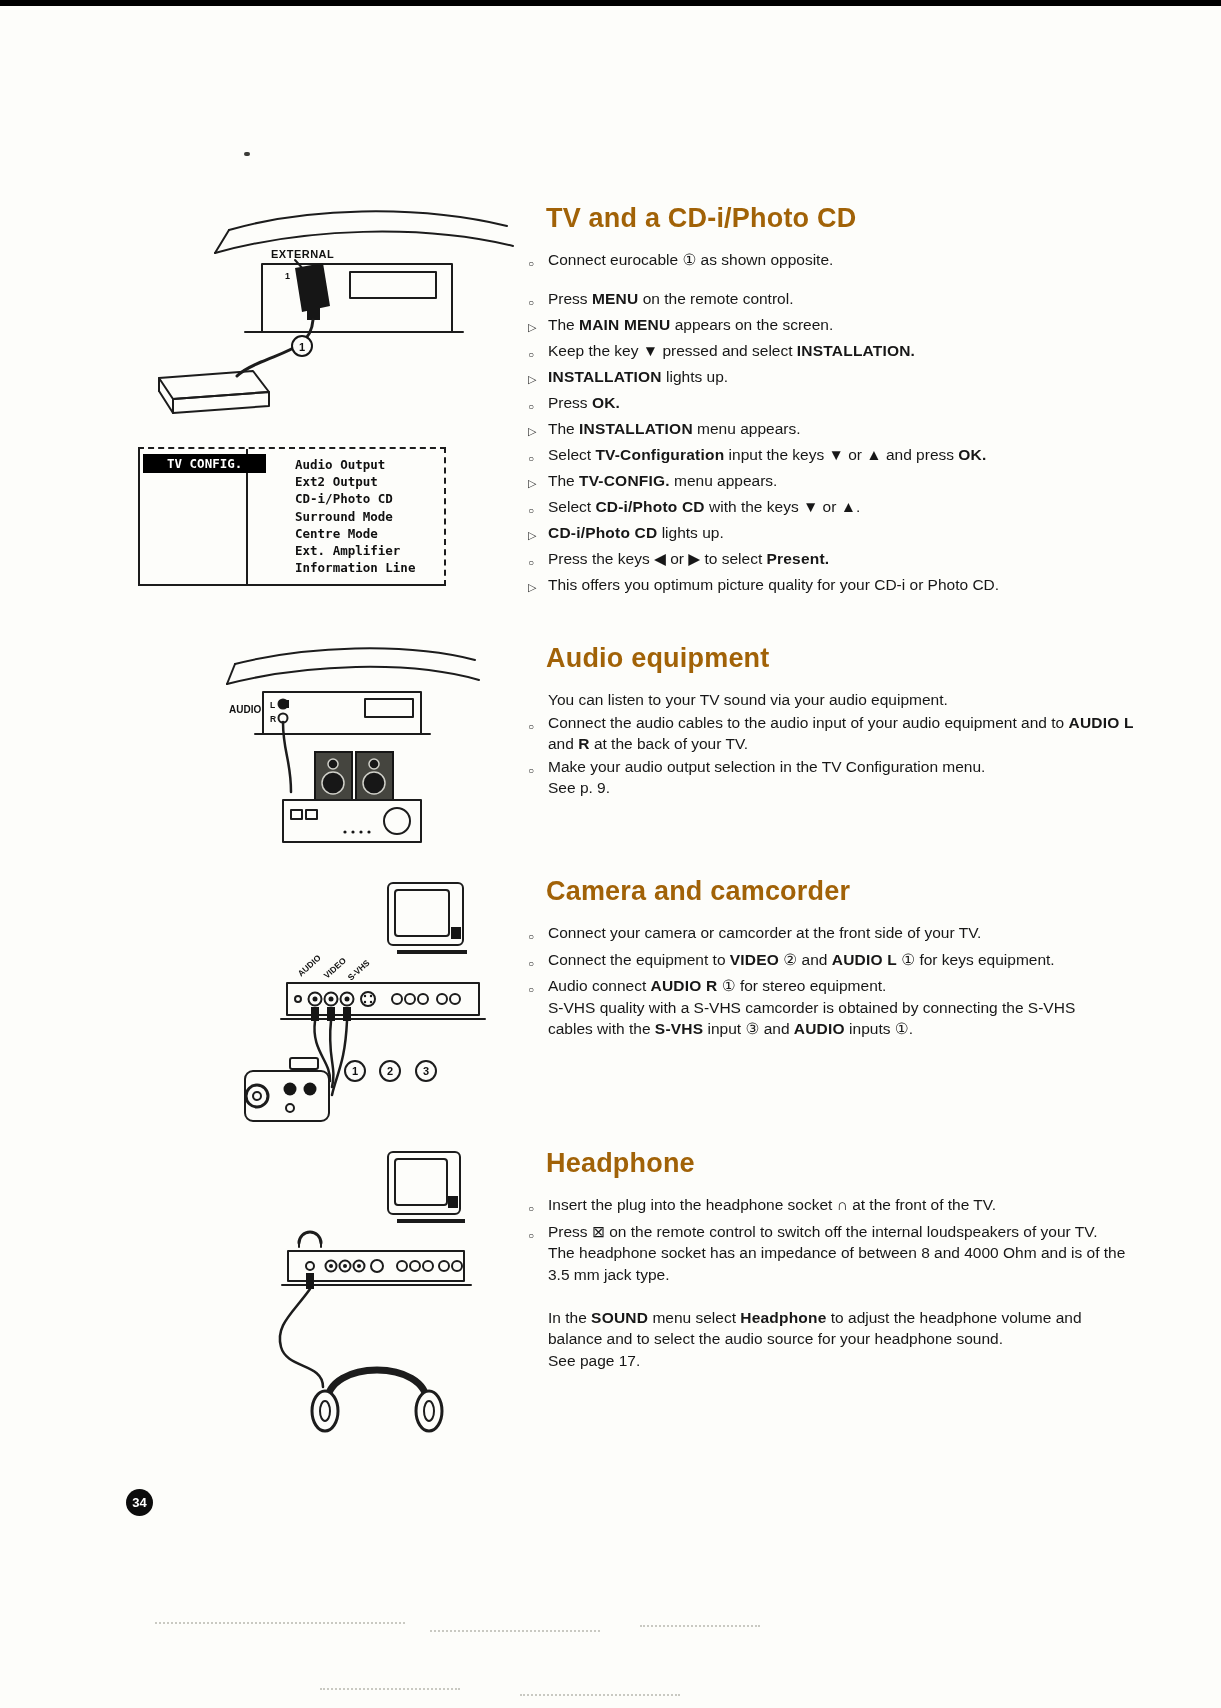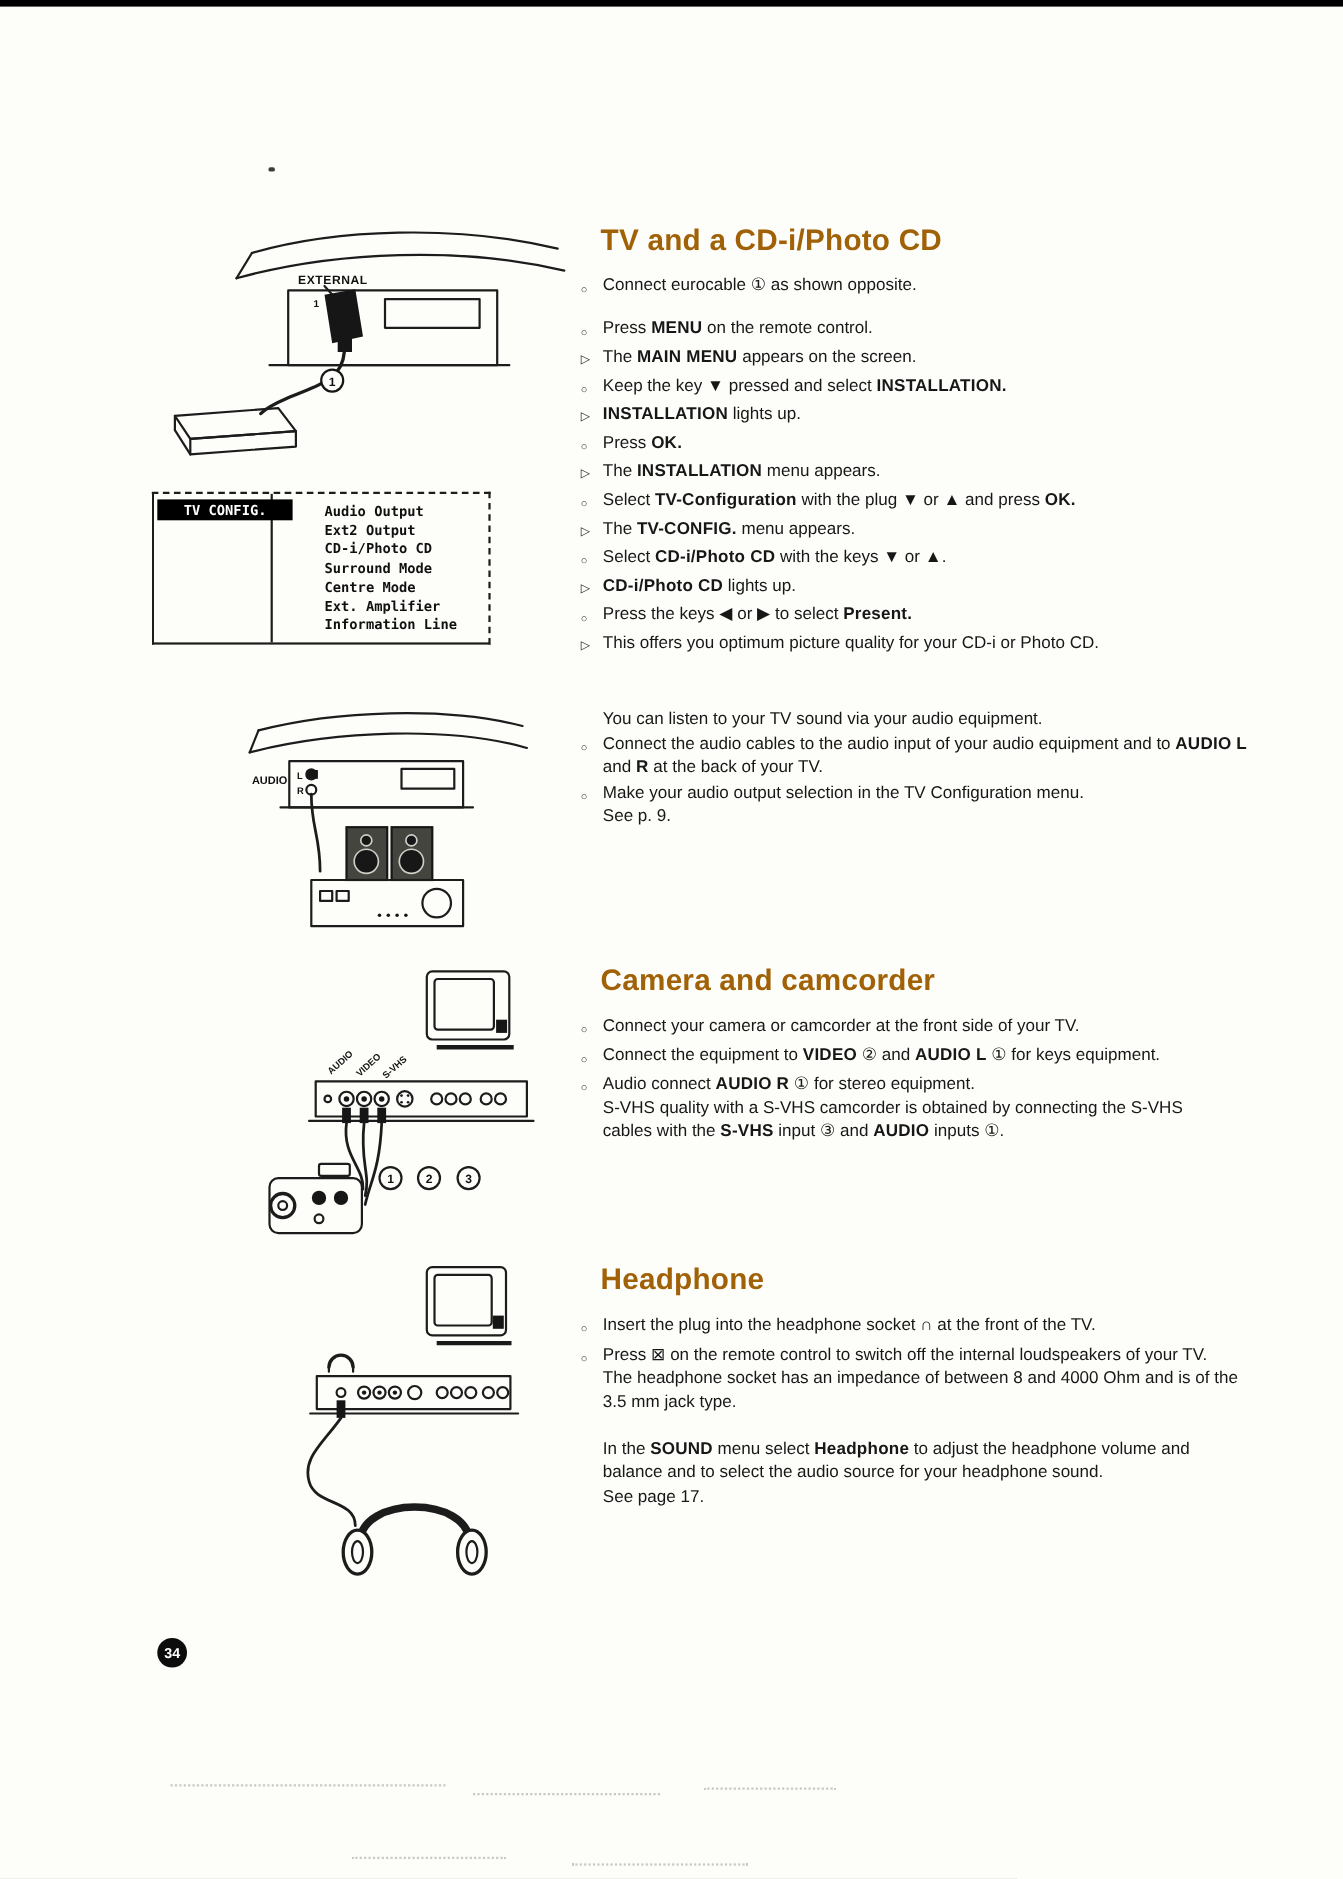--- a/index.html
+++ b/index.html
@@ -42,21 +42,21 @@
   }
 
   svg.ill-svg { position:absolute; overflow:visible; }
   .ln { stroke:#1c1c1c; fill:none; stroke-width:2; stroke-linecap:round; stroke-linejoin:round; }
   .fl { fill:#161616; stroke:none; }
   .dlabel { font-family:"Liberation Sans", sans-serif; font-weight:700; fill:#101010; stroke:none; }
 
   .pagenum {
     position:absolute; left:126px; top:1489px; width:27px; height:27px; border-radius:50%;
     background:#0c0c0c; color:#fff; display:flex; align-items:center; justify-content:center;
-    font-size:13px; font-weight:700;margin-left:17px;
+    font-size:13px; font-weight:700;
   }
   .artifact { position:absolute; border-top:2px dotted #c9c9c2; }
 </style>
 </head>
 <body>
 
 <div class="page">
   <div class="topedge"></div>
   <div class="speck" style="left:244px;top:152px;width:6px;height:4px;"></div>
 
@@ -261,21 +261,21 @@
         <div class="row">
           <span class="marker o">○</span>
           <span class="itext"><span>Press </span><b>OK.</b></span>
         </div>
         <div class="row">
           <span class="marker t">▷</span>
           <span class="itext"><span>The </span><b>INSTALLATION</b><span> menu appears.</span></span>
         </div>
         <div class="row">
           <span class="marker o">○</span>
-          <span class="itext"><span>Select </span><b>TV-Configuration</b><span> with the plug ▼ or ▲ and press </span><b>OK.</b></span>
+          <span class="itext"><span>Select </span><b>TV-Configuration</b><span> input the keys ▼ or ▲ and press </span><b>OK.</b></span>
         </div>
         <div class="row">
           <span class="marker t">▷</span>
           <span class="itext"><span>The </span><b>TV-CONFIG.</b><span> menu appears.</span></span>
         </div>
         <div class="row">
           <span class="marker o">○</span>
           <span class="itext"><span>Select </span><b>CD-i/Photo CD</b><span> with the keys ▼ or ▲.</span></span>
         </div>
         <div class="row">
@@ -287,20 +287,21 @@
           <span class="itext"><span>Press the keys ◀ or ▶ to select </span><b>Present.</b></span>
         </div>
         <div class="row">
           <span class="marker t">▷</span>
           <span class="itext"><span>This offers you optimum picture quality for your CD-i or Photo CD.</span></span>
         </div>
       </div>
   </div>
 
   <div class="section" style="left:528px;top:643px;width:620px;">
+    <h2>Audio equipment</h2>
     <div>
         <div class="row">
           <span class="marker none"></span>
           <span class="itext"><span>You can listen to your TV sound via your audio equipment.</span></span>
         </div>
         <div class="row">
           <span class="marker o">○</span>
           <span class="itext"><span>Connect the audio cables to the audio input of your audio equipment and to </span><b>AUDIO L</b><span> and </span><b>R</b><span> at the back of your TV.</span></span>
         </div>
         <div class="row">

